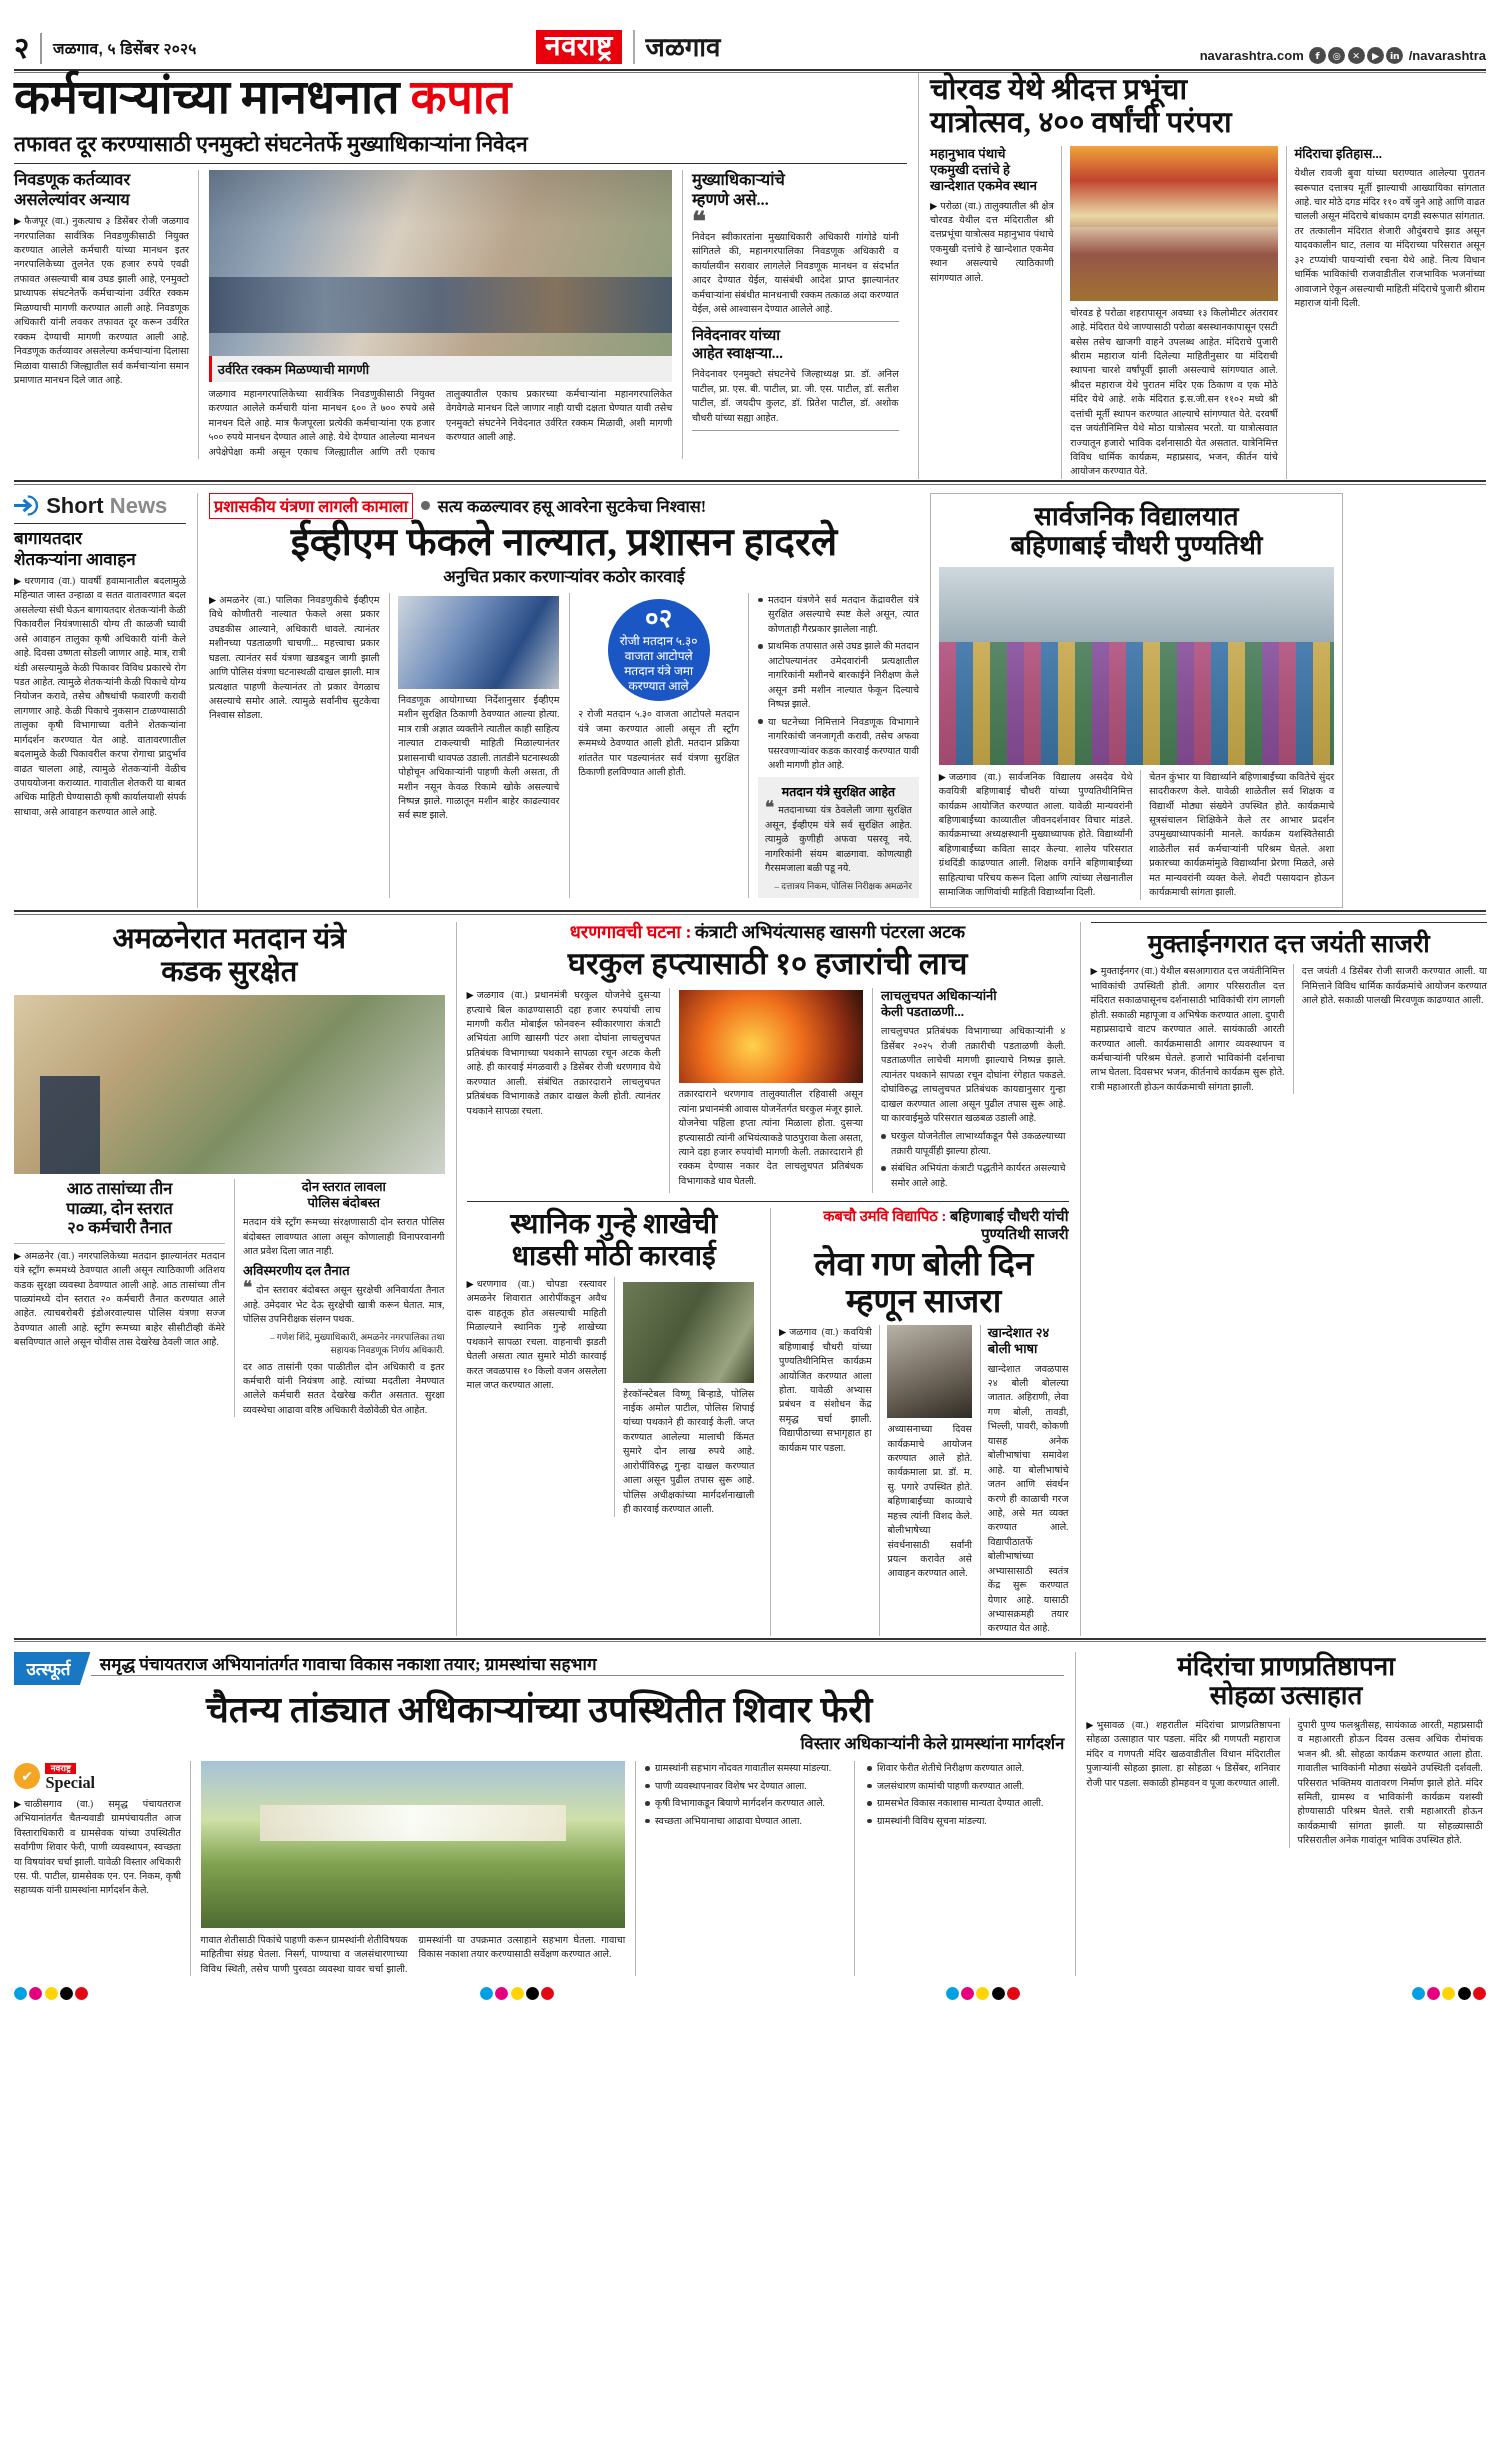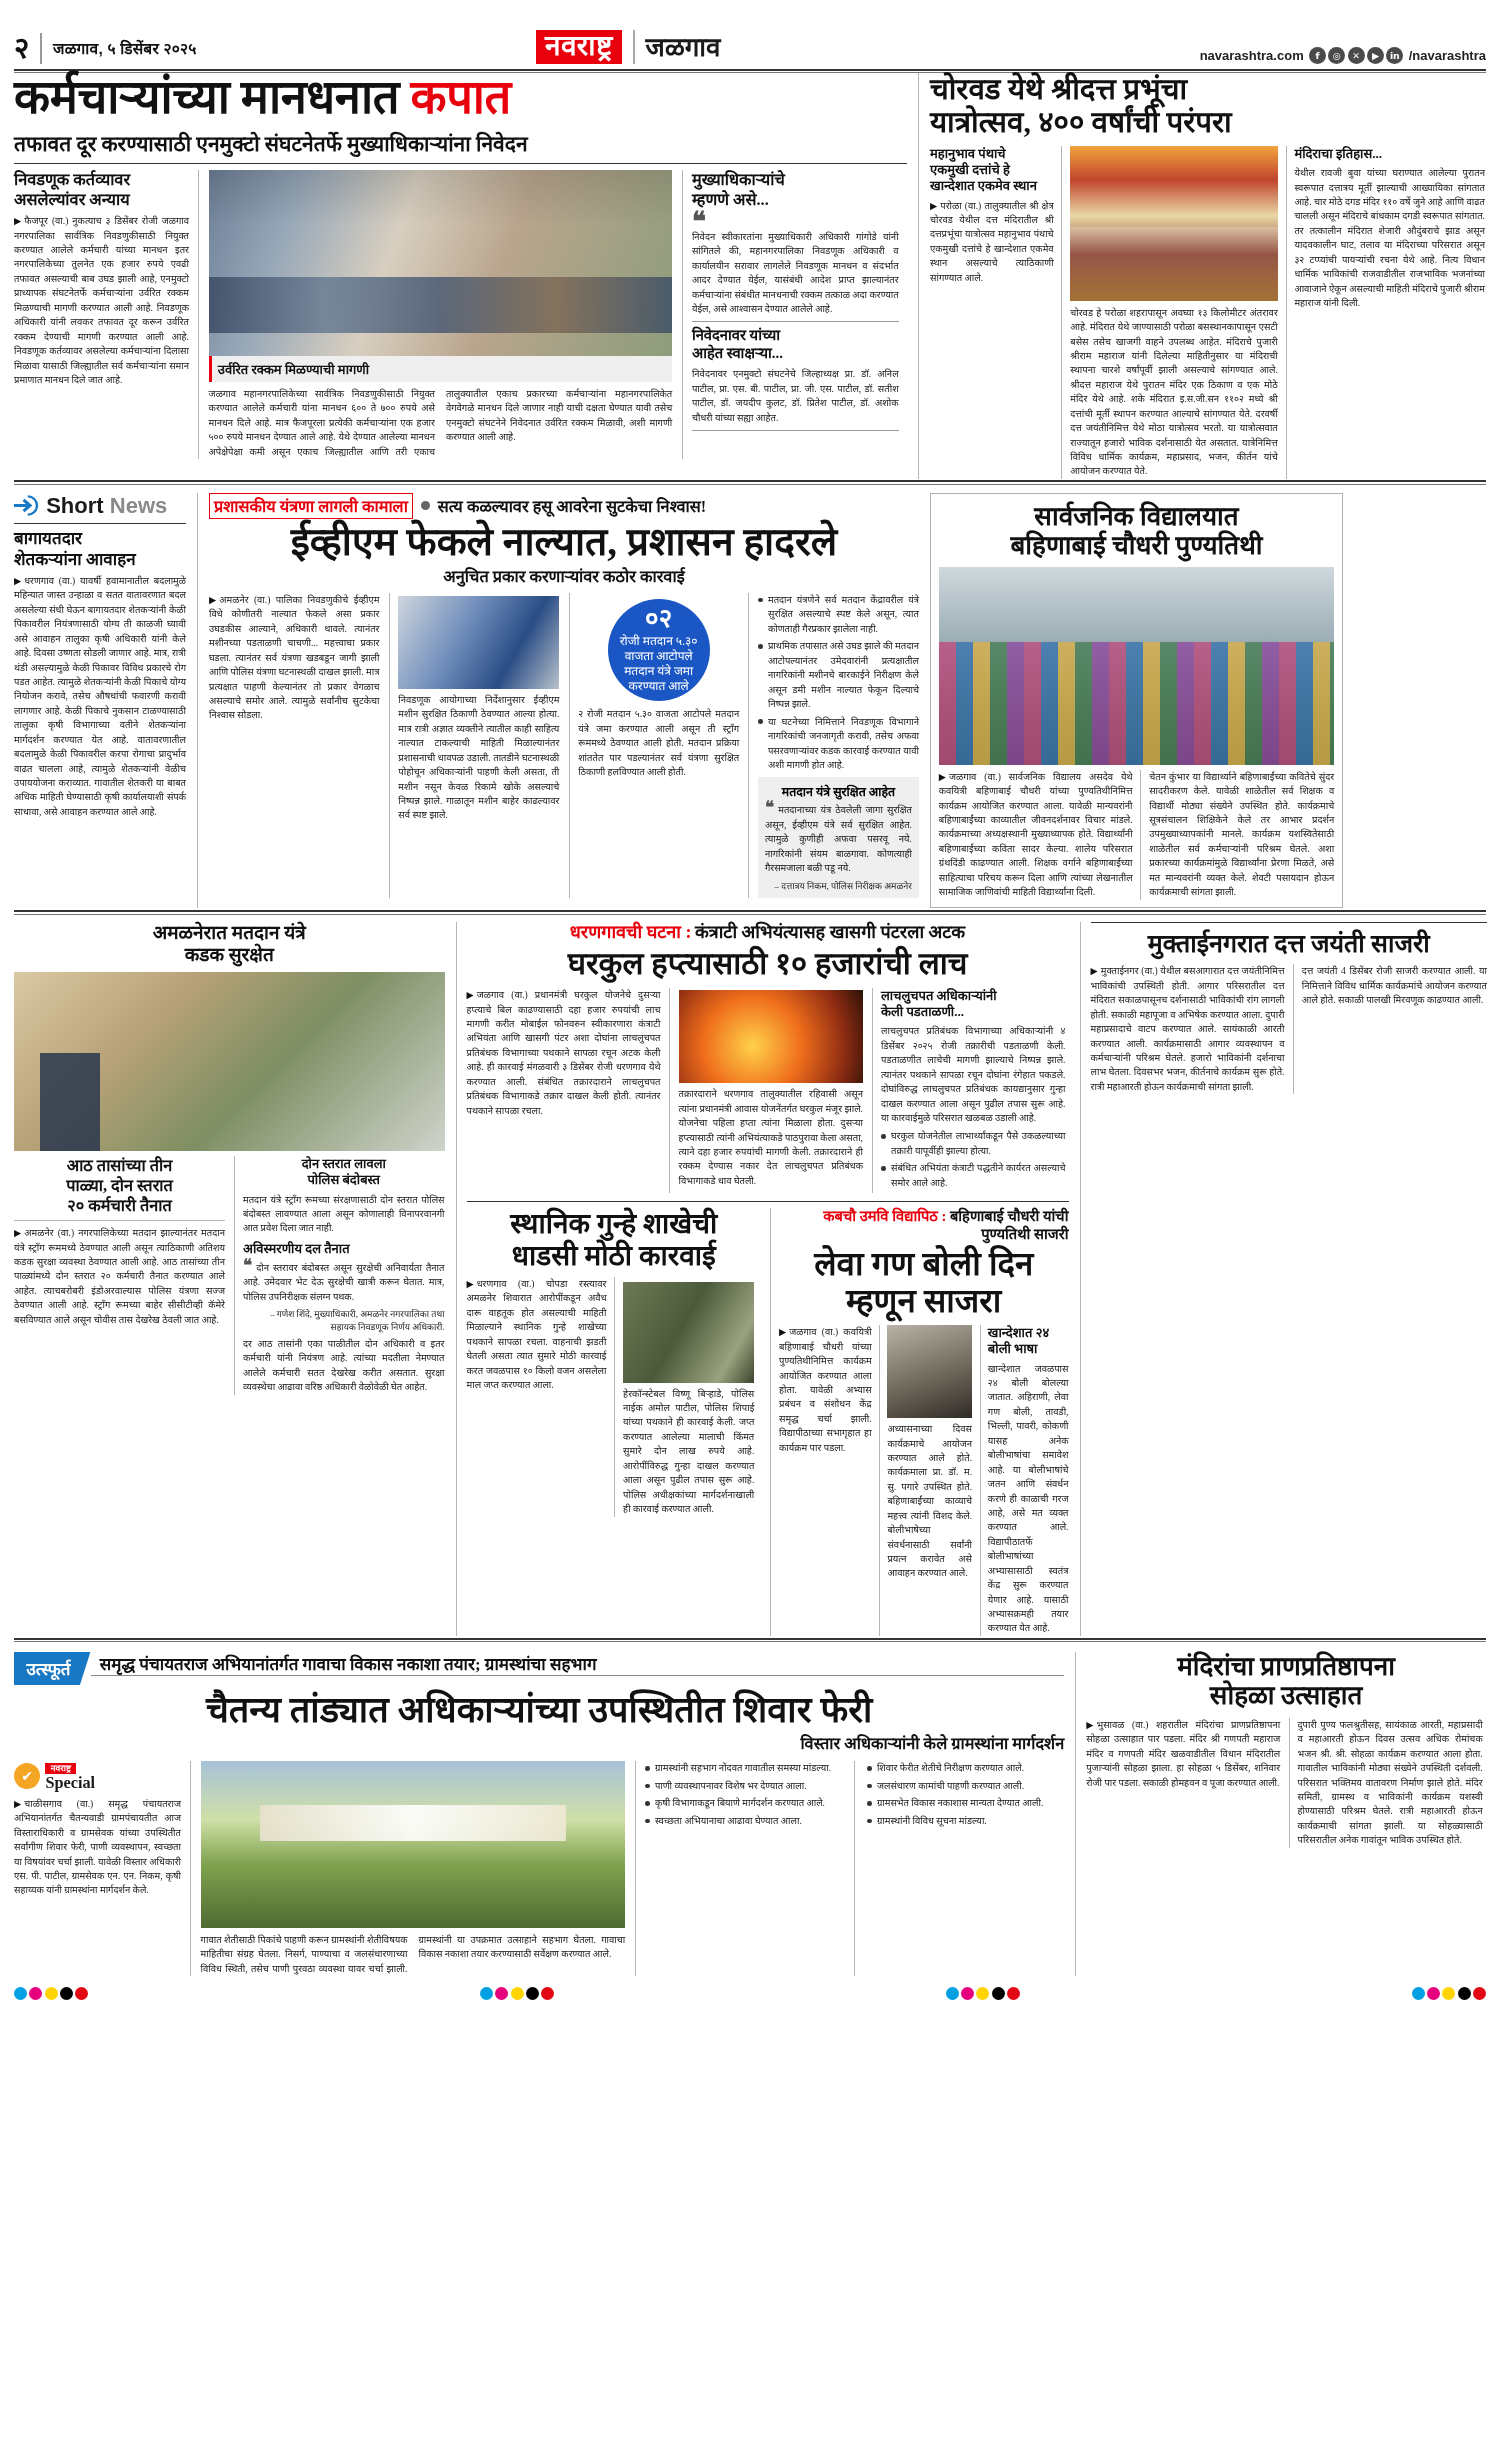--- a/index.html
+++ b/index.html
@@ -242,21 +242,21 @@
     opacity:.72;
   }
   .bahin-cols { display: flex; gap: 7.8px; }
   .bc { width: 194px; }
 
   
   .band3 { display: flex; gap: 11px; margin-top: 7.8px; }
   .b3a { width: 442px; }
   .b3b { width: 613px; }
   .b3c { width: 413px; }
-  .h-amalner { font-size: 19px; text-align: center; line-height: 1.13; }
+  .h-amalner { font-size: 29px; text-align: center; line-height: 1.13; }
   .photo-amalner {
     height: 179px; margin: 7px 0 4.7px;
     background: linear-gradient(135deg,#d9c9a4 0%,#b9a278 30%,#7e8f63 58%,#cfd4cc 100%);
     position: relative;
   }
   .photo-amalner::after{
     content:""; position:absolute; left:6%; bottom:0; width:14%; height:55%;
     background:#20304a; opacity:.8;
   }
   .h-gharkul { font-size: 31px; text-align: center; line-height: 1.12; }

